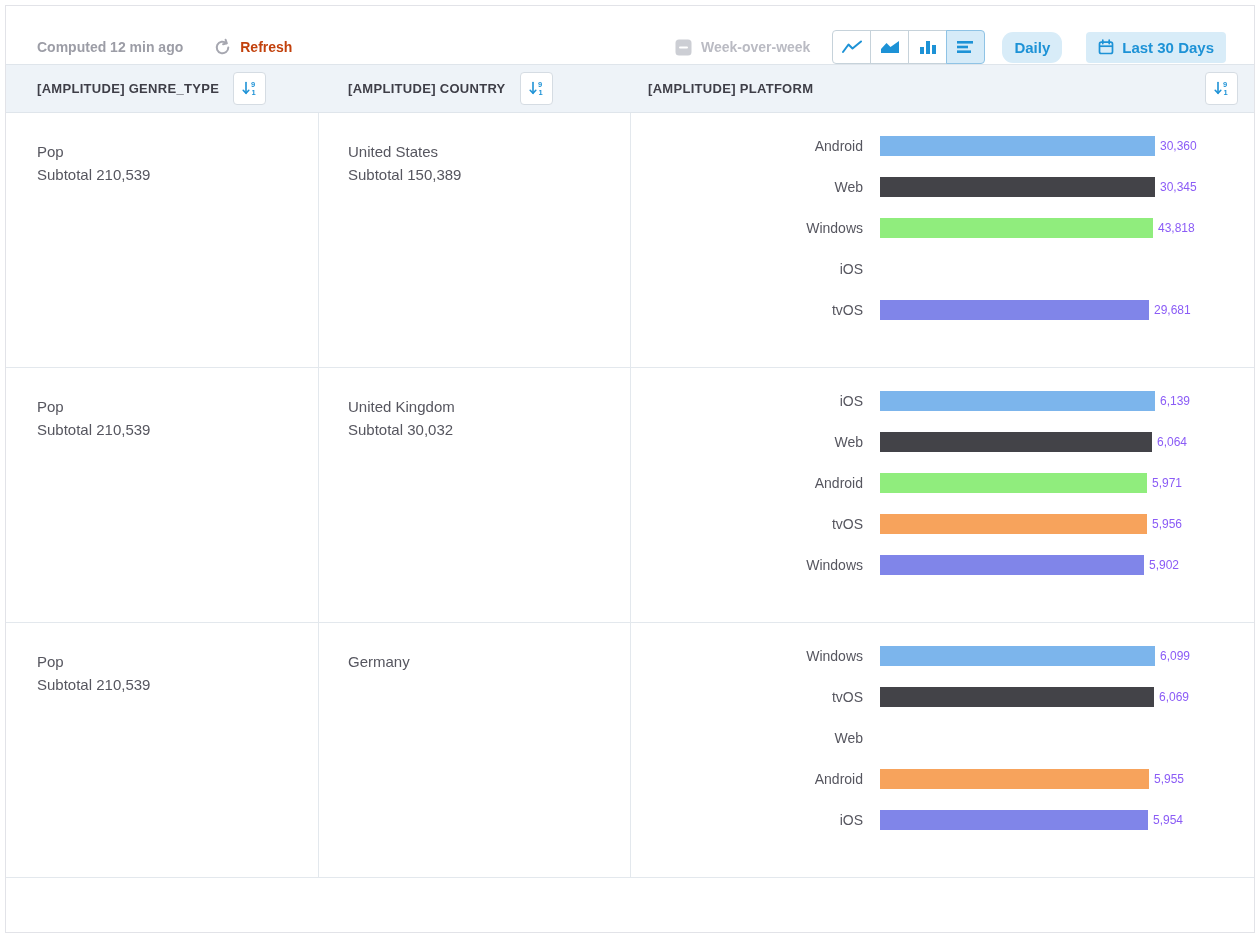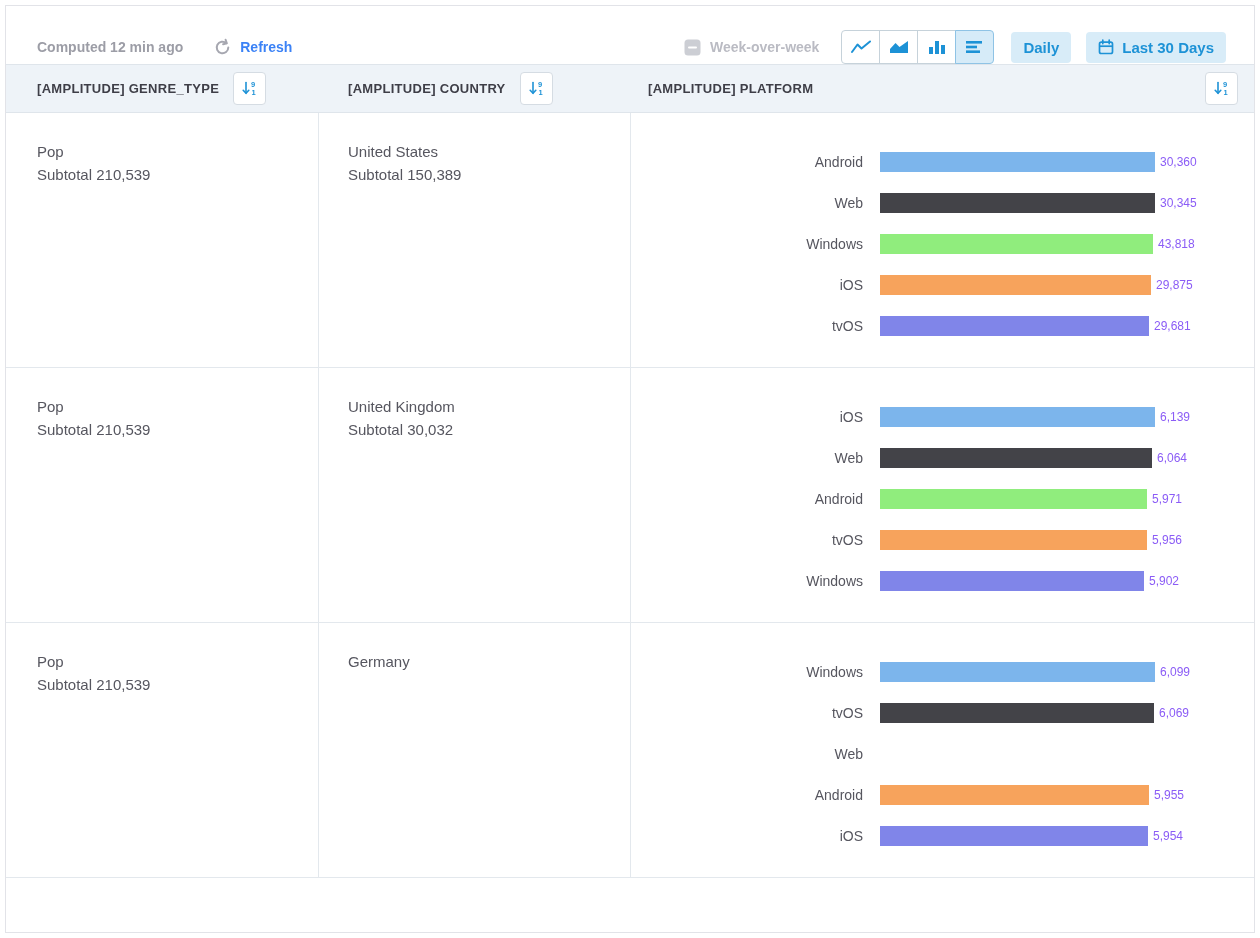--- a/index.html
+++ b/index.html
@@ -15,39 +15,39 @@
     overflow: hidden;
   }
 
   
   .toolbar {
     display: flex; justify-content: space-between; align-items: center;
     padding: 24px 28px 0 31px;
   }
   .toolbar-left { display: flex; align-items: center; gap: 30px; }
   .computed { color: #9c9da6; font-size: 14px; font-weight: 700; }
-  .refresh-btn { display: flex; align-items: center; gap: 8px; color: #3b82f6; font-size: 14px; font-weight: 700; }
+  .refresh-btn { display: flex; align-items: center; gap: 8px; color: #c2410c; font-size: 14px; font-weight: 700; }
   .toolbar-right { display: flex; align-items: center; }
   .wow { display: flex; align-items: center; gap: 9px; margin-right: 22px; }
   .wow-label { color: #babbc3; font-size: 14px; font-weight: 700; }
   .chart-group { display: flex; margin-right: 17px; }
   .chart-btn {
     width: 39px; height: 34px; background: #fff;
     border: 1px solid #c6d2da; margin-left: -1px;
     display: flex; align-items: center; justify-content: center;
   }
   .chart-btn:first-child { border-radius: 4px 0 0 4px; margin-left: 0; }
   .chart-btn:last-child { border-radius: 0 4px 4px 0; }
   .chart-btn.selected { background: #d6ebf8; border-color: #8fc3e5; position: relative; z-index: 1; }
   .pill {
     background: #d8ecf8; color: #1d92d6; font-size: 15px; font-weight: 700;
     padding: 7px 12px; border-radius: 4px;
     display: flex; align-items: center; gap: 8px;
   }
-  .pill.daily { margin-right: 15px; }
+  .pill.daily { margin-right: 24px; border-radius: 11px; }
 
   .event-label { margin: 25px 0 23px 31px; font-size: 15px; color: #3f3f47; }
 
   
   .thead {
     display: flex; align-items: center; height: 49px;
     background: #eef3f8;
     border-top: 1px solid #dfe5eb; border-bottom: 1px solid #dfe5eb;
   }
   .th { display: flex; align-items: center; font-size: 13px; font-weight: 700; color: #3e3e47; letter-spacing: 0.3px; }
@@ -59,21 +59,21 @@
     border: 1px solid #d5dce3; border-radius: 4px;
     display: flex; align-items: center; justify-content: center;
     flex: 0 0 auto;
   }
 
   
   .trow { display: flex; height: 255px; border-bottom: 1px solid #e3e8ed; }
   .cell-genre   { width: 313px; border-right: 1px solid #e3e8ed; padding: 27px 0 0 31px; }
   .cell-country { width: 312px; border-right: 1px solid #e3e8ed; padding: 27px 0 0 29px; }
   .cell-line { font-size: 15px; color: #56565f; line-height: 23px; }
-  .cell-chart { flex: 1; padding-top: 28px; }
+  .cell-chart { flex: 1; padding-top: 12px; }
 
   .bar-row { display: flex; align-items: center; height: 41px; }
   .bar-label { flex: 0 0 249px; padding-right: 17px; text-align: right; font-size: 14px; color: #56565f; }
   .bar-track { flex: 1; display: flex; align-items: center; }
   .bar { height: 20px; flex: 0 0 auto; }
   .bar-value { margin-left: 5px; font-size: 12px; color: #8b5cf6; white-space: nowrap; text-align: right; }
 </style>
 </head>
 <body>
 
@@ -203,24 +203,20 @@
       </div>
       <div class="bar-row">
         <span class="bar-label">Windows</span>
         <div class="bar-track">
           <div class="bar" style="width: 273px; background: rgb(144, 237, 125);"></div>
           <span class="bar-value">43,818</span>
         </div>
       </div>
       <div class="bar-row">
         <span class="bar-label">iOS</span>
-        <div class="bar-track">
-          <div class="bar" style="width: 271px; background: rgb(247, 163, 92);"></div>
-          <span class="bar-value">29,875</span>
-        </div>
       </div>
       <div class="bar-row">
         <span class="bar-label">tvOS</span>
         <div class="bar-track">
           <div class="bar" style="width: 269px; background: rgb(128, 133, 233);"></div>
           <span class="bar-value">29,681</span>
         </div>
       </div>
     </div>
   </div>

